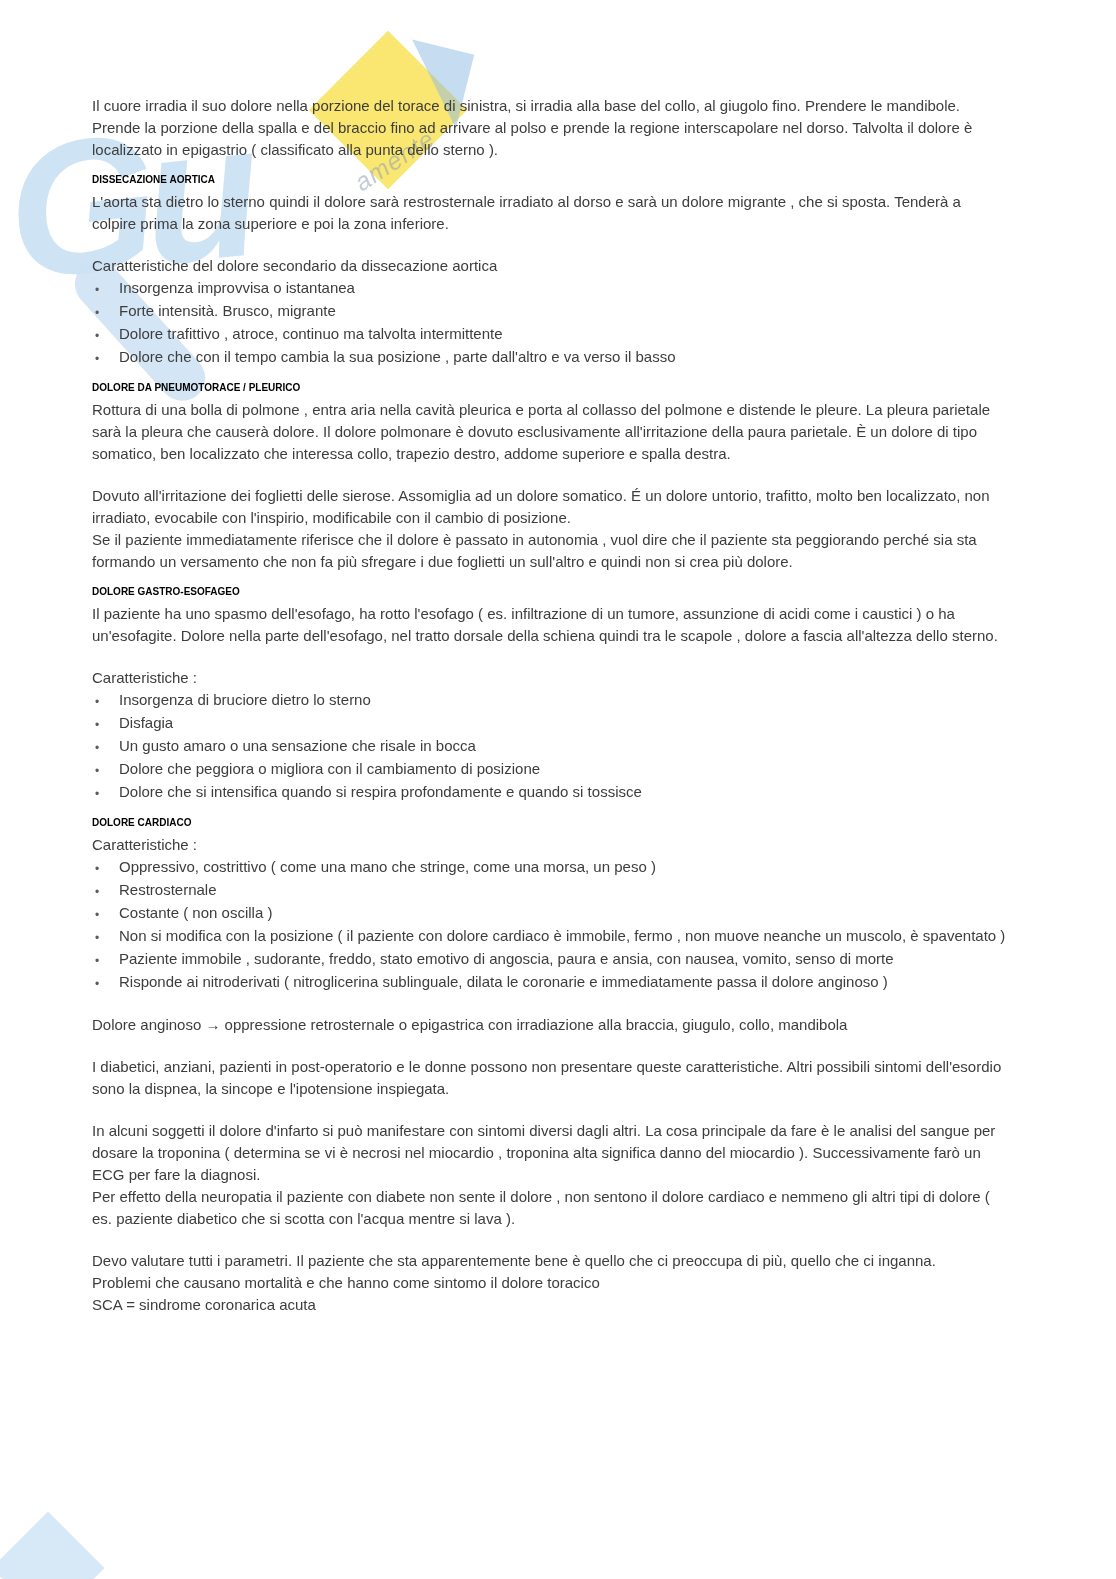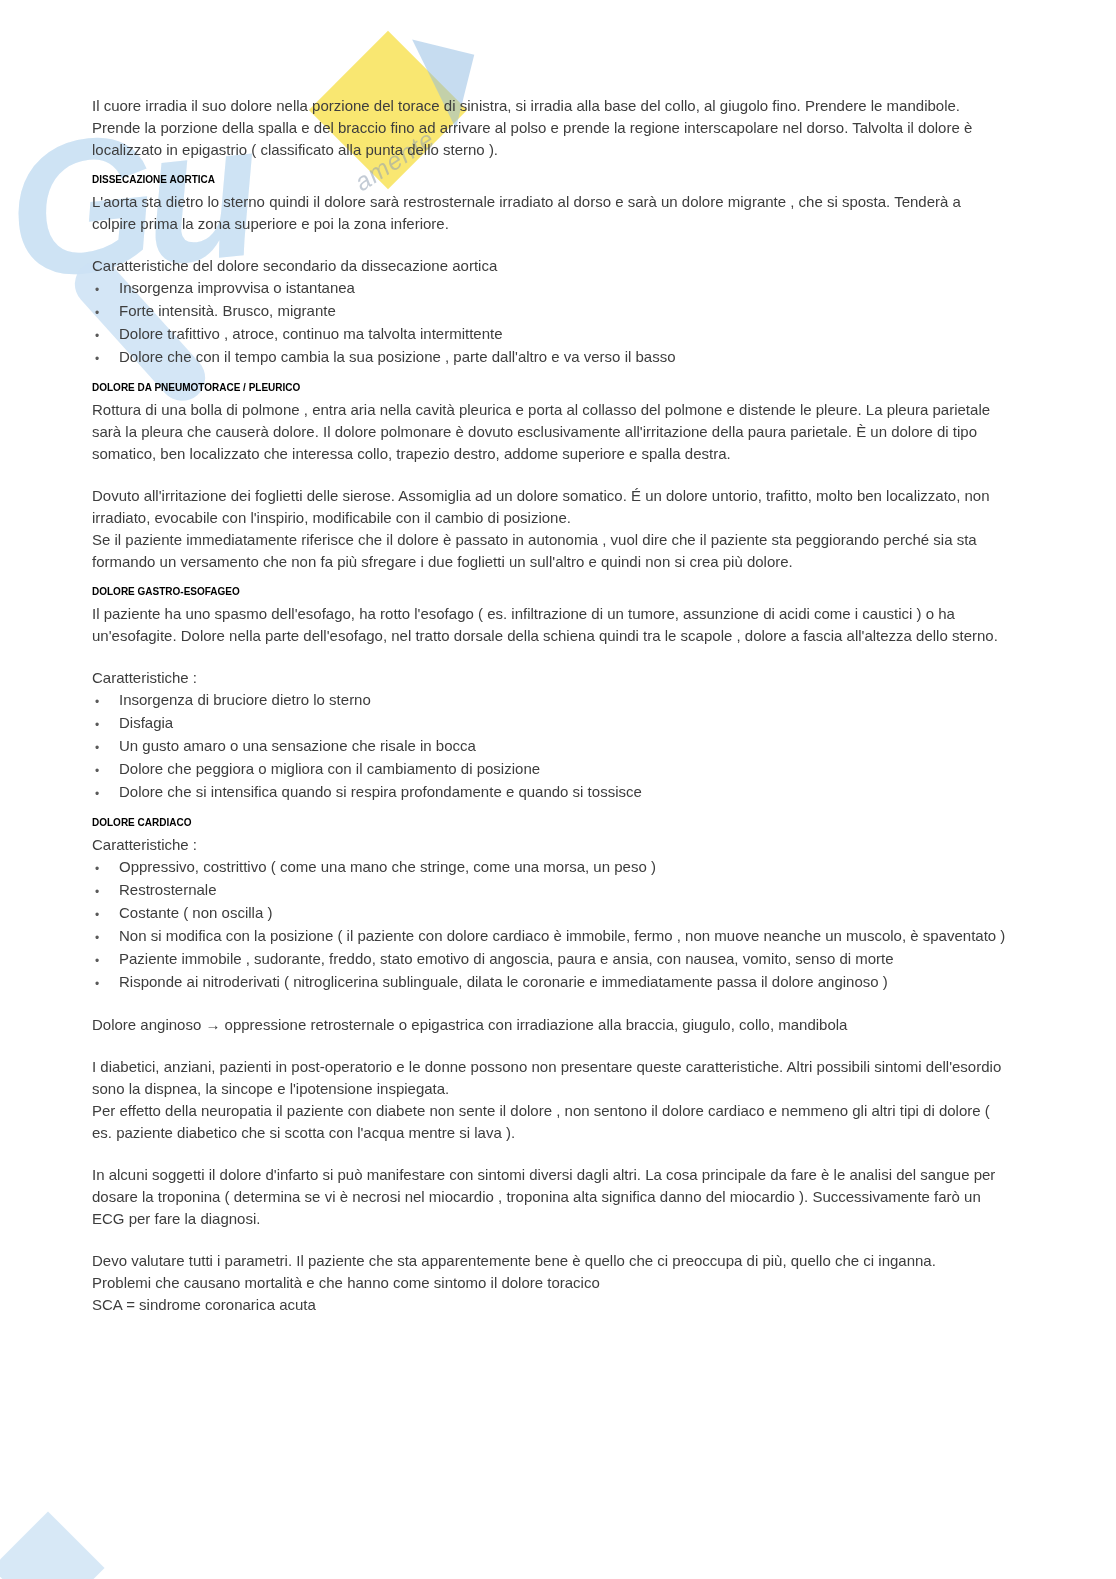--- a/index.html
+++ b/index.html
@@ -161,22 +161,22 @@
       </li>
     <li>
         <span class="b"></span>
         <span class="bt">Risponde ai nitroderivati ( nitroglicerina sublinguale, dilata le coronarie e immediatamente passa il dolore anginoso )</span>
       </li>
   </ul>
 
   <p class="para gap">Dolore anginoso → oppressione retrosternale o epigastrica con irradiazione alla braccia, giugulo, collo, mandibola</p>
 
   <p class="para gap">I diabetici, anziani, pazienti in post-operatorio e le donne possono non presentare queste caratteristiche. Altri possibili sintomi dell'esordio sono la dispnea, la sincope e l'ipotensione inspiegata.</p>
+  <p class="para gap">In alcuni soggetti il dolore d'infarto si può manifestare con sintomi diversi dagli altri. La cosa principale da fare è le analisi del sangue per dosare la troponina ( determina se vi è necrosi nel miocardio , troponina alta significa danno del miocardio ). Successivamente farò un ECG per fare la diagnosi.</p>
+
   <p class="para">Per effetto della neuropatia il paziente con diabete non sente il dolore , non sentono il dolore cardiaco e nemmeno gli altri tipi di dolore ( es. paziente diabetico che si scotta con l'acqua mentre si lava ).</p>
-
-  <p class="para gap">In alcuni soggetti il dolore d'infarto si può manifestare con sintomi diversi dagli altri. La cosa principale da fare è le analisi del sangue per dosare la troponina ( determina se vi è necrosi nel miocardio , troponina alta significa danno del miocardio ). Successivamente farò un ECG per fare la diagnosi.</p>
 
   <p class="para gap">Devo valutare tutti i parametri. Il paziente che sta apparentemente bene è quello che ci preoccupa di più, quello che ci inganna.</p>
 
   <p class="para">Problemi che causano mortalità e che hanno come sintomo il dolore toracico</p>
   <p class="para">SCA = sindrome coronarica acuta</p>
 
 </main>
 
 </body></html>

